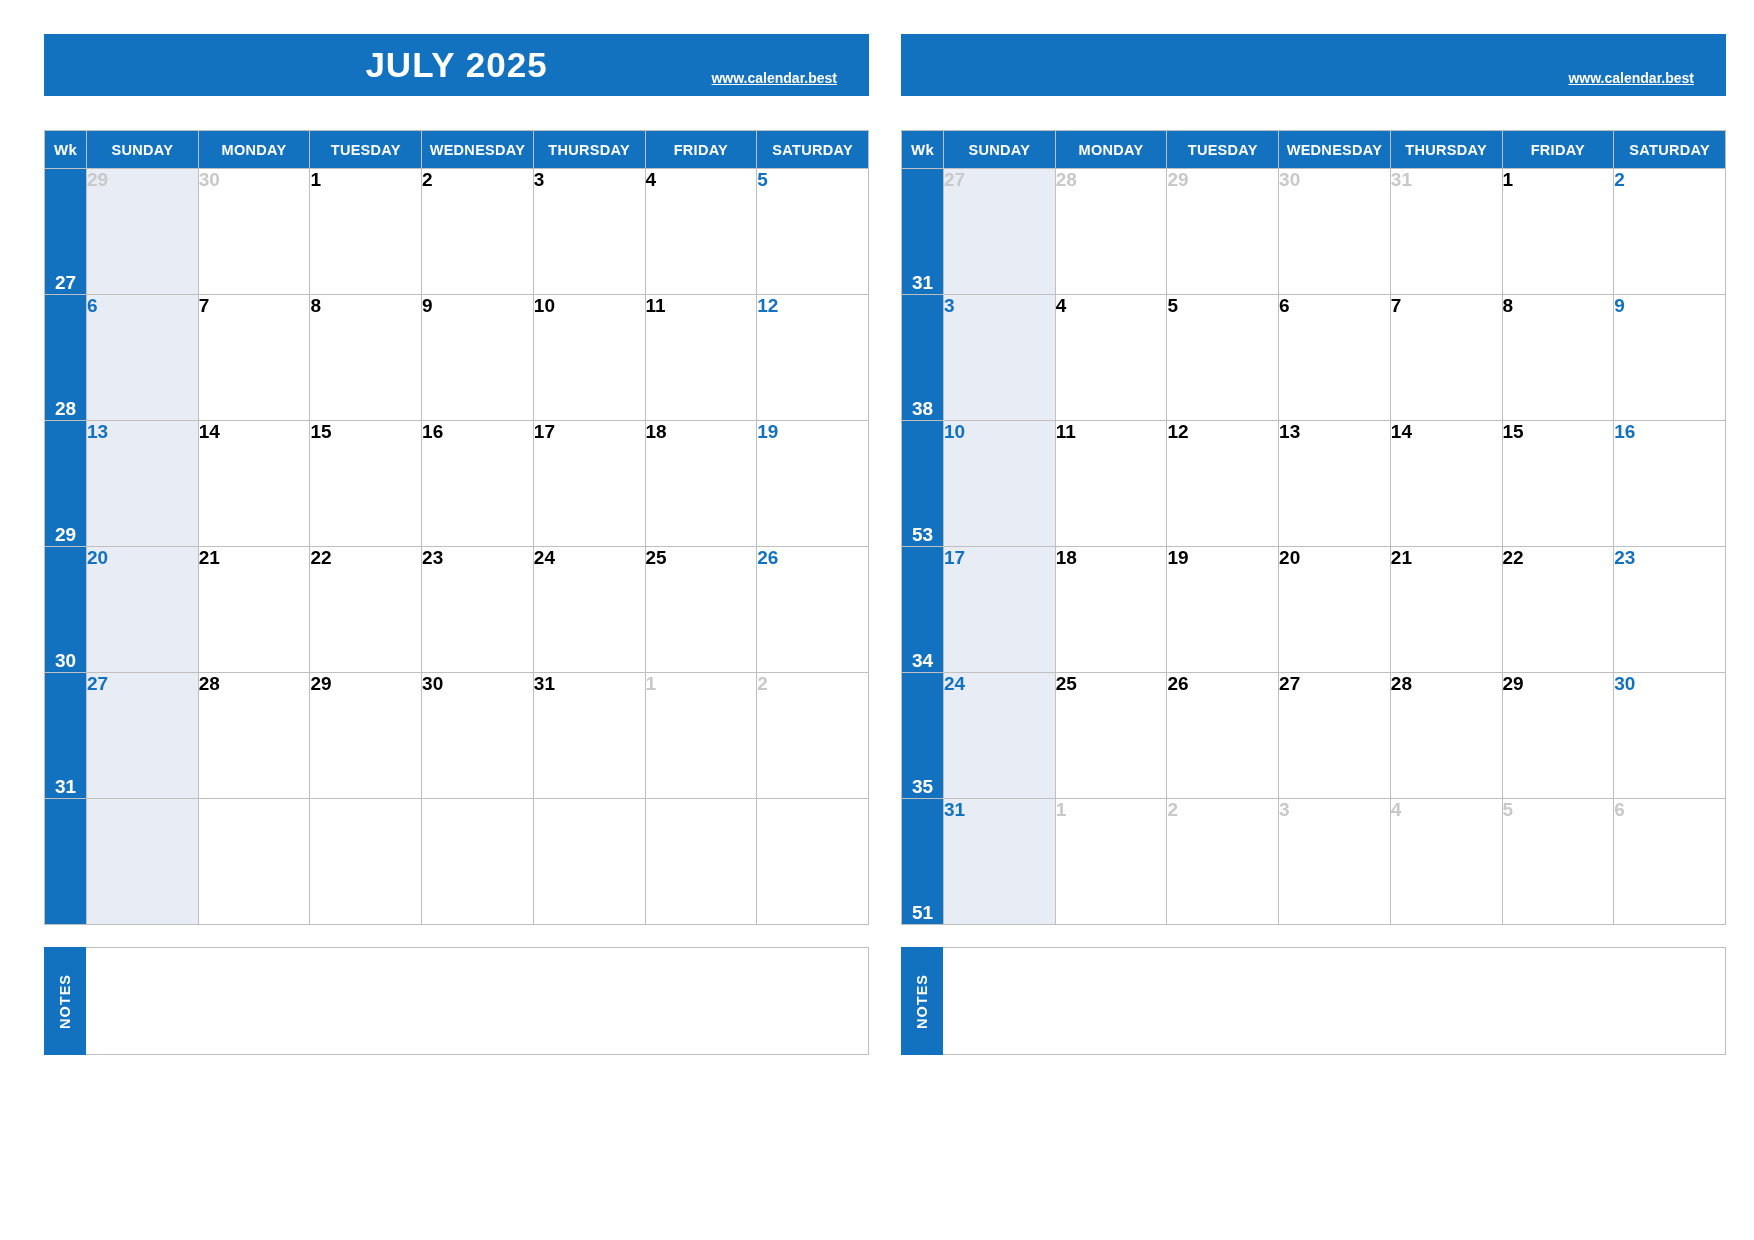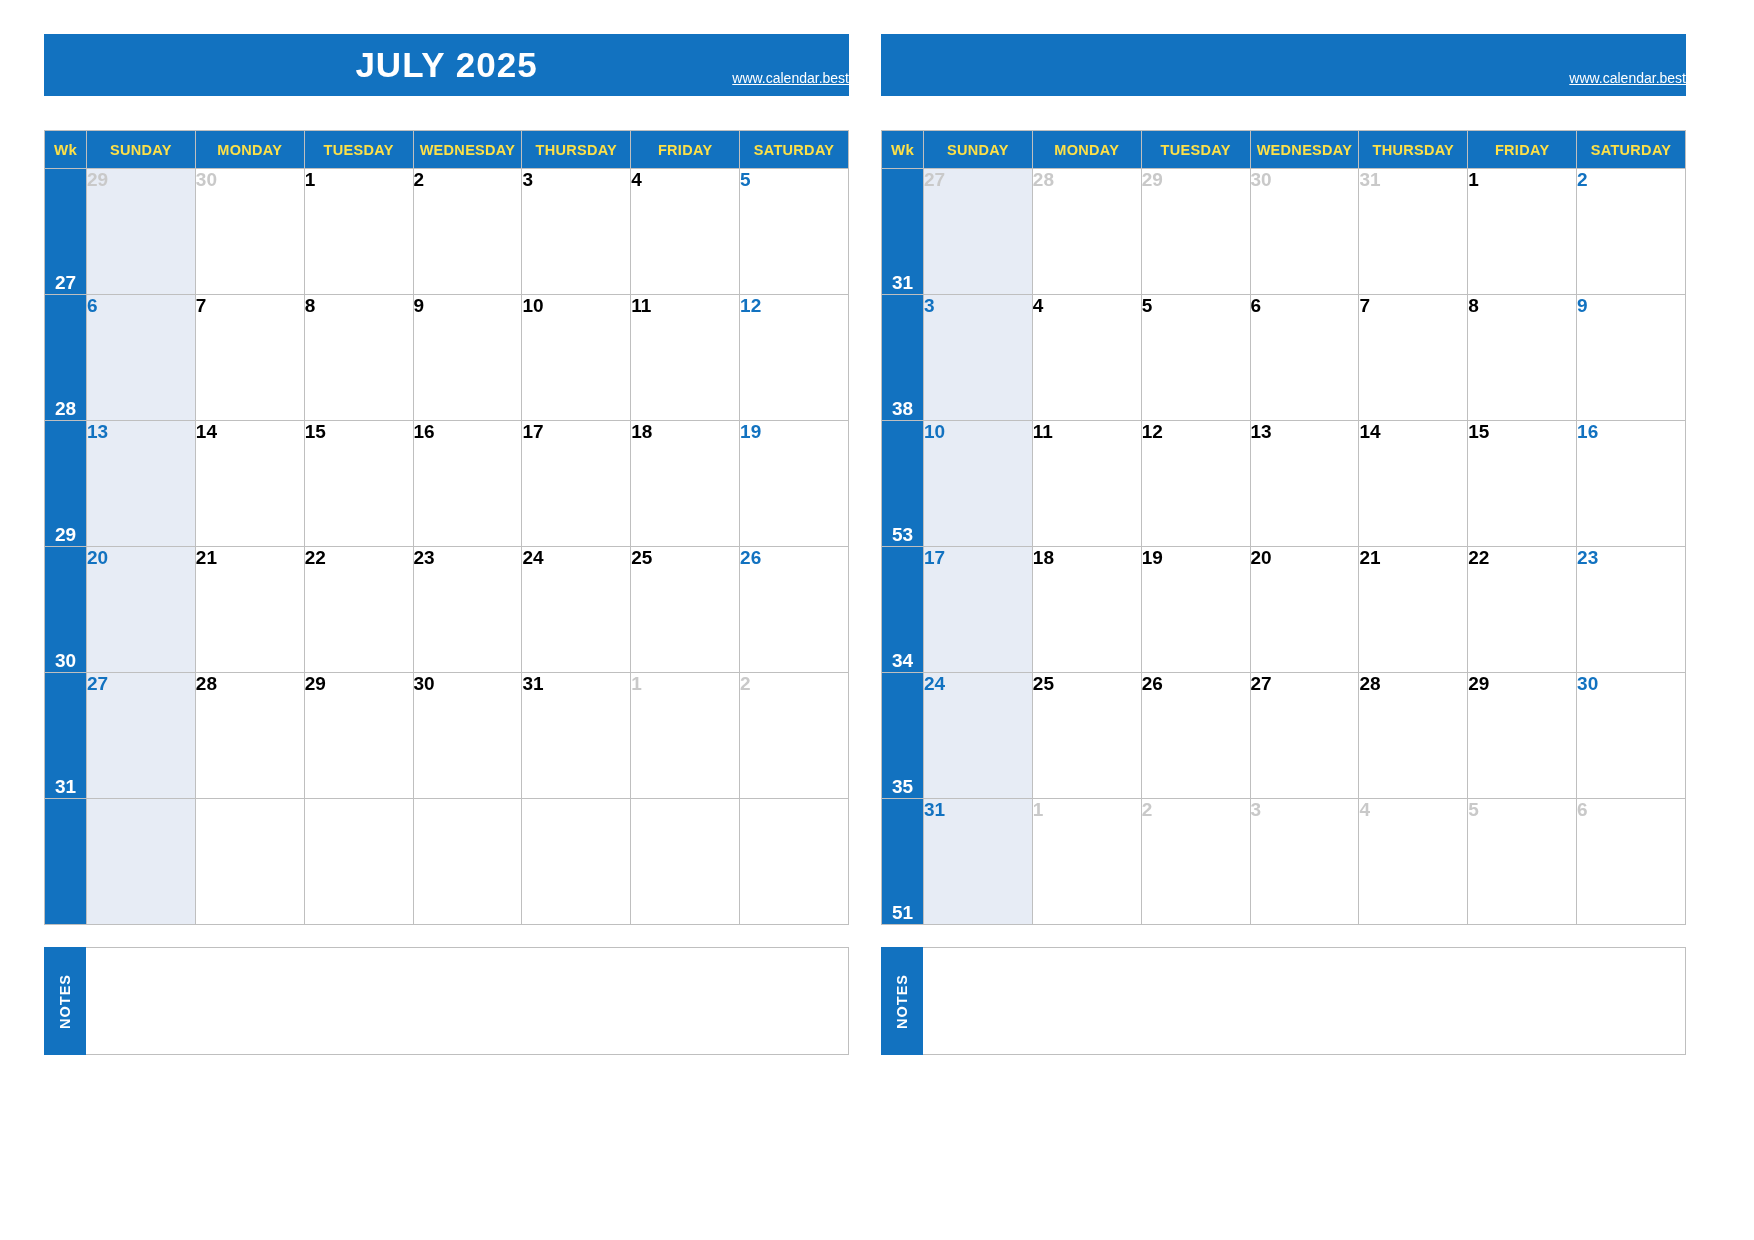--- a/index.html
+++ b/index.html
@@ -6,21 +6,21 @@
   html, body {
     margin: 0; padding: 0;
     width: 1754px; height: 1240px;
     background: #ffffff;
     font-family: "Liberation Sans", sans-serif;
   }
   .page {
     width: 1754px; height: 1232px;
     display: flex;
     flex-direction: row;
-    padding: 34px 68px 40px 44px;
+    padding: 34px 28px 40px 44px;
     gap: 32px;
   }
   .month-panel {
     flex: 1 1 0;
     display: flex;
     flex-direction: column;
   }
   
   .title-bar {
     background: #1272C0;
@@ -33,42 +33,42 @@
   .title-text {
     color: #ffffff;
     font-size: 35px;
     font-weight: bold;
     letter-spacing: 1px;
     width: 100%;
     text-align: center;
   }
   .title-url {
     position: absolute;
-    right: 0;
+    right: 32px;
     bottom: 10px;
     color: #ffffff;
     font-size: 14px;
-    font-weight: normal;
+    font-weight: bold;
     text-decoration: underline;
   }
   .title-spacer { height: 34px; }
 
   
   .cal {
     border-collapse: collapse;
     table-layout: fixed;
     width: 100%;
   }
   .cal th, .cal td {
     border: 1px solid #bfbfbf;
     padding: 0;
   }
   .head-wk, .head-day {
     background: #1272C0;
-    color: #fde047;
+    color: #ffffff;
     font-size: 14.5px;
     font-weight: bold;
     height: 38px;
     text-align: center;
     border: 1px solid #1272C0;
     letter-spacing: 0.3px;
   }
   .head-wk { width: 42px; font-size: 15px; }
   .wk-cell {
     background: #1272C0;

